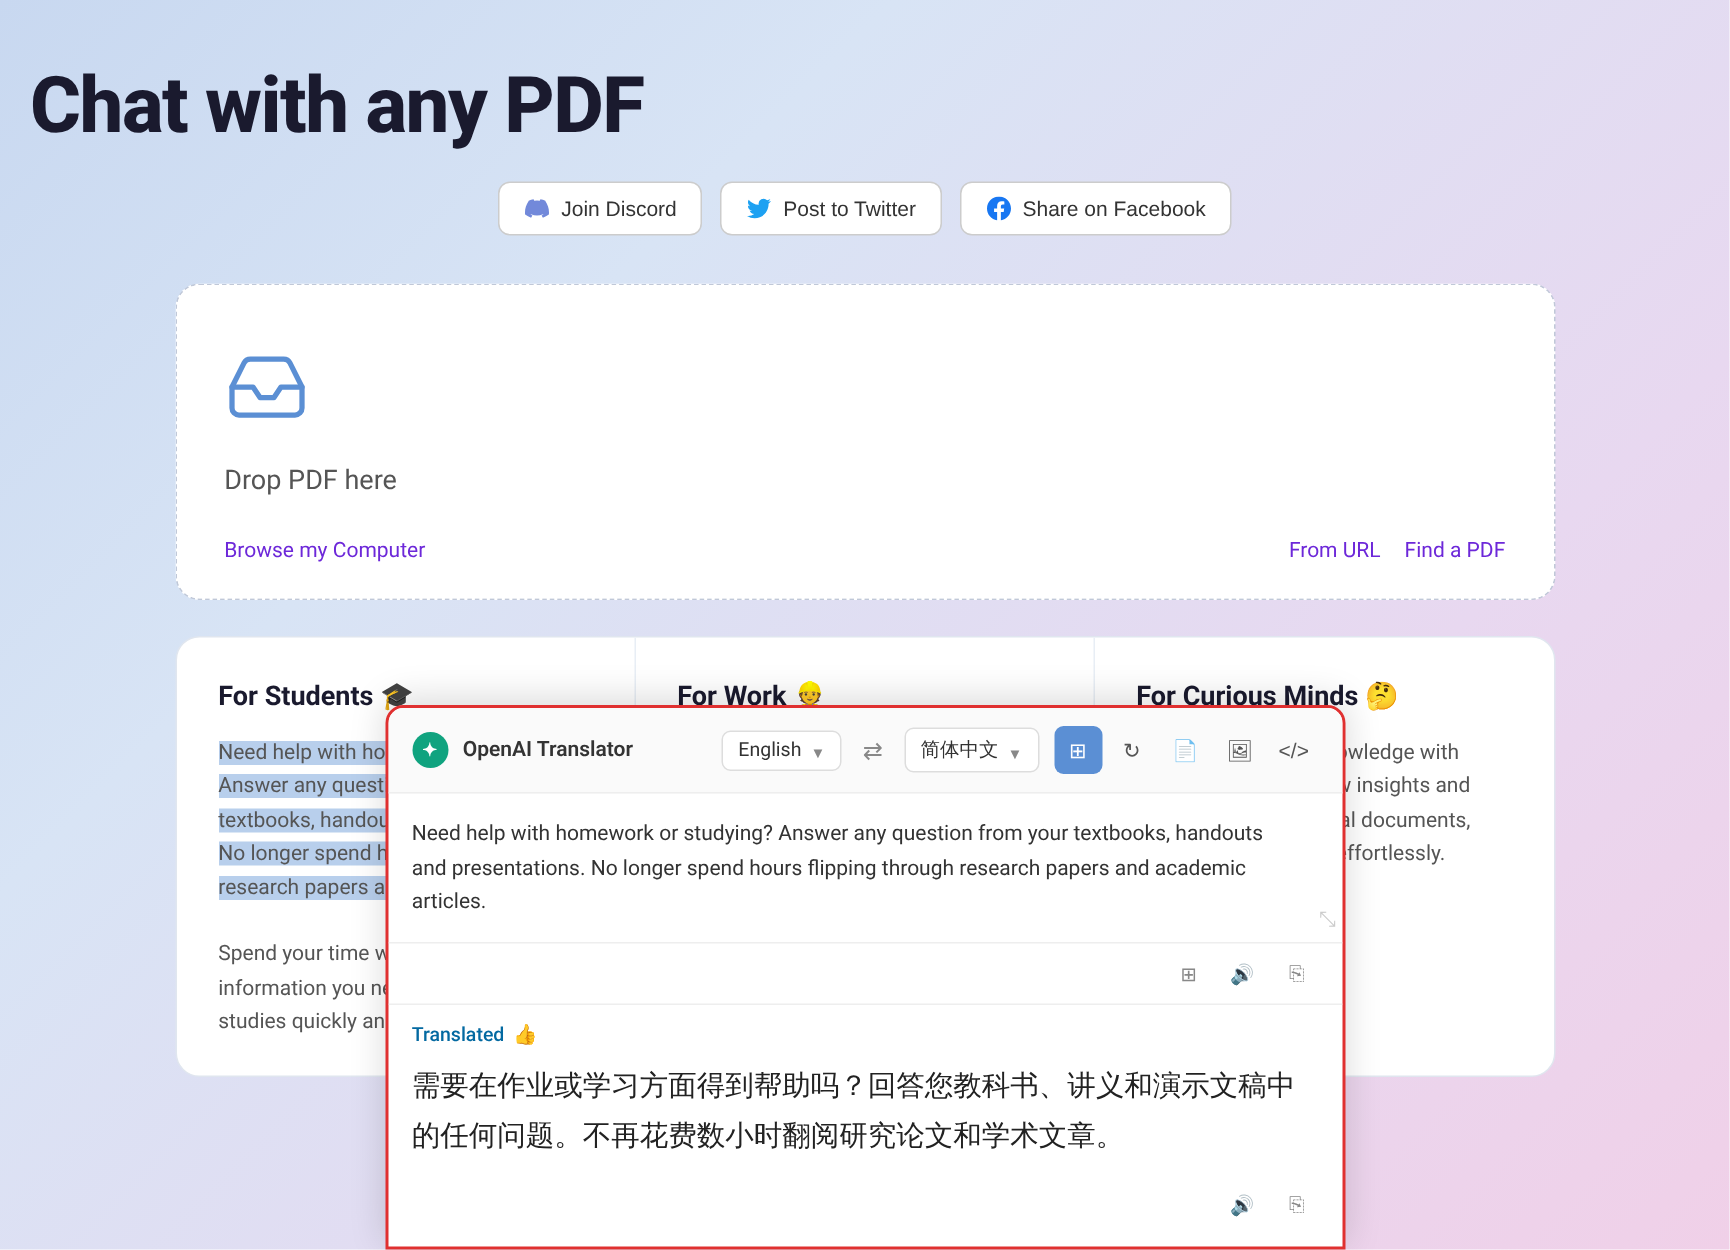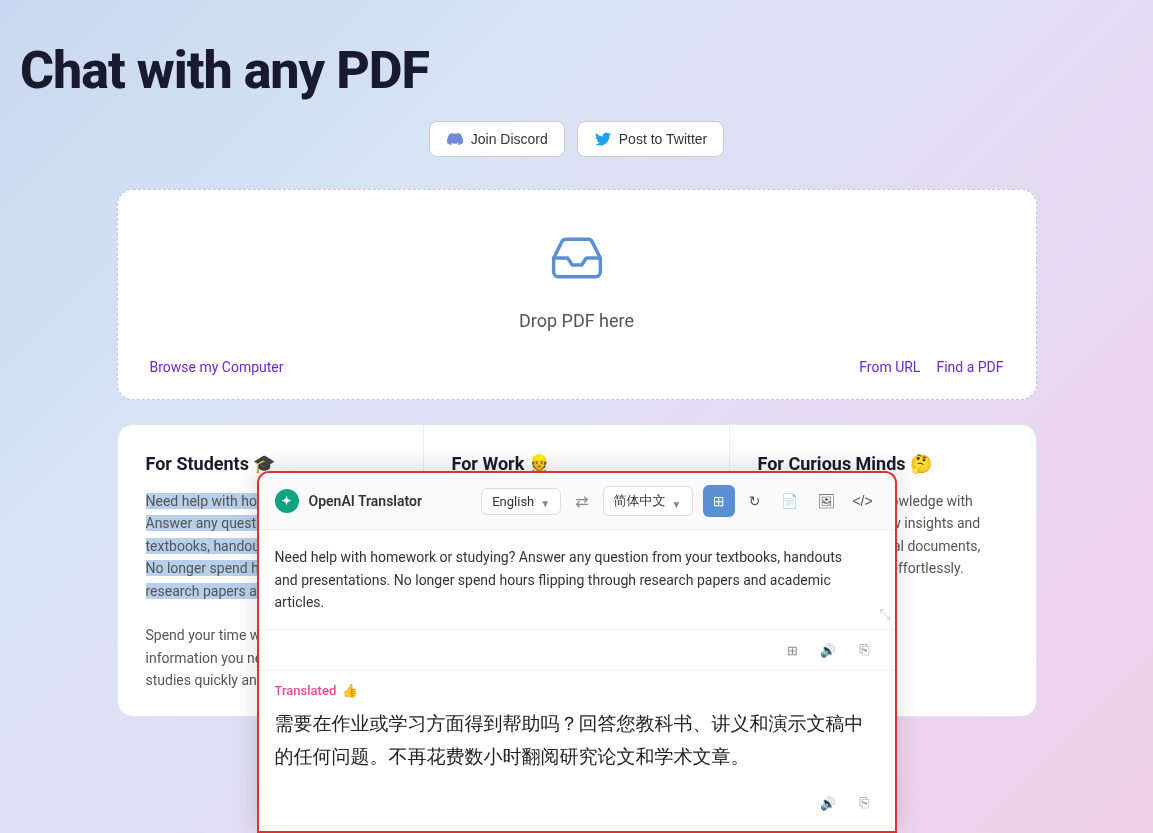--- a/index.html
+++ b/index.html
@@ -52,21 +52,21 @@
 
     .upload-card {
       max-width: 920px;
       margin: 0 auto 24px;
       background: white;
       border-radius: 16px;
       border: 1.5px dashed #c0c8d8;
       padding: 40px 32px 24px;
       display: flex;
       flex-direction: column;
-      align-items: center;
+      align-items: flex-start;
     }
 
     .upload-icon {
       font-size: 48px;
       color: #5b8fd4;
       margin-bottom: 12px;
     }
 
     .drop-text {
       font-size: 18px;
@@ -255,21 +255,21 @@
 
     .translator-output {
       padding: 12px 16px 8px;
     }
 
     .translated-label {
       display: flex;
       align-items: center;
       gap: 6px;
       font-size: 13px;
-      color: #ec4899;
+      color: #0369a1;
       margin-bottom: 10px;
       font-weight: 500;
     }
 
     .translated-text {
       font-size: 19px;
       color: #222;
       line-height: 1.7;
       min-height: 70px;
       padding-bottom: 10px;
@@ -321,20 +321,28 @@
     <span>Join Discord</span>
   </button>
   <button class="action-btn">
     <span class="btn-icon">
       <svg width="16" height="16" viewBox="0 0 24 24" fill="#1da1f2">
           <path d="M23.953 4.57a10 10 0 01-2.825.775 4.958 4.958 0 002.163-2.723c-.951.555-2.005.959-3.127 1.184a4.92 4.92 0 00-8.384 4.482C7.69 8.095 4.067 6.13 1.64 3.162a4.822 4.822 0 00-.666 2.475c0 1.71.87 3.213 2.188 4.096a4.904 4.904 0 01-2.228-.616v.06a4.923 4.923 0 003.946 4.827 4.996 4.996 0 01-2.212.085 4.936 4.936 0 004.604 3.417 9.867 9.867 0 01-6.102 2.105c-.39 0-.779-.023-1.17-.067a13.995 13.995 0 007.557 2.209c9.053 0 13.998-7.496 13.998-13.985 0-.21 0-.42-.015-.63A9.935 9.935 0 0024 4.59z"></path>
         </svg>
     </span>
     <span>Post to Twitter</span>
   </button>
+  <button class="action-btn">
+    <span class="btn-icon">
+      <svg width="16" height="16" viewBox="0 0 24 24" fill="#1877f2">
+          <path d="M24 12.073c0-6.627-5.373-12-12-12s-12 5.373-12 12c0 5.99 4.388 10.954 10.125 11.854v-8.385H7.078v-3.47h3.047V9.43c0-3.007 1.792-4.669 4.533-4.669 1.312 0 2.686.235 2.686.235v2.953H15.83c-1.491 0-1.956.925-1.956 1.874v2.25h3.328l-.532 3.47h-2.796v8.385C19.612 23.027 24 18.062 24 12.073z"></path>
+        </svg>
+    </span>
+    <span>Share on Facebook</span>
+  </button>
 </div>
 
 <div class="upload-card">
   <div class="upload-icon">
     <svg width="56" height="56" viewBox="0 0 24 24" fill="none" stroke="#5b8fd4" stroke-width="1.5" stroke-linecap="round" stroke-linejoin="round">
       <polyline points="22 12 16 12 14 15 10 15 8 12 2 12"></polyline>
       <path d="M5.45 5.11L2 12v6a2 2 0 002 2h16a2 2 0 002-2v-6l-3.45-6.89A2 2 0 0016.76 4H7.24a2 2 0 00-1.79 1.11z"></path>
     </svg>
   </div>
   <p class="drop-text">Drop PDF here</p>

